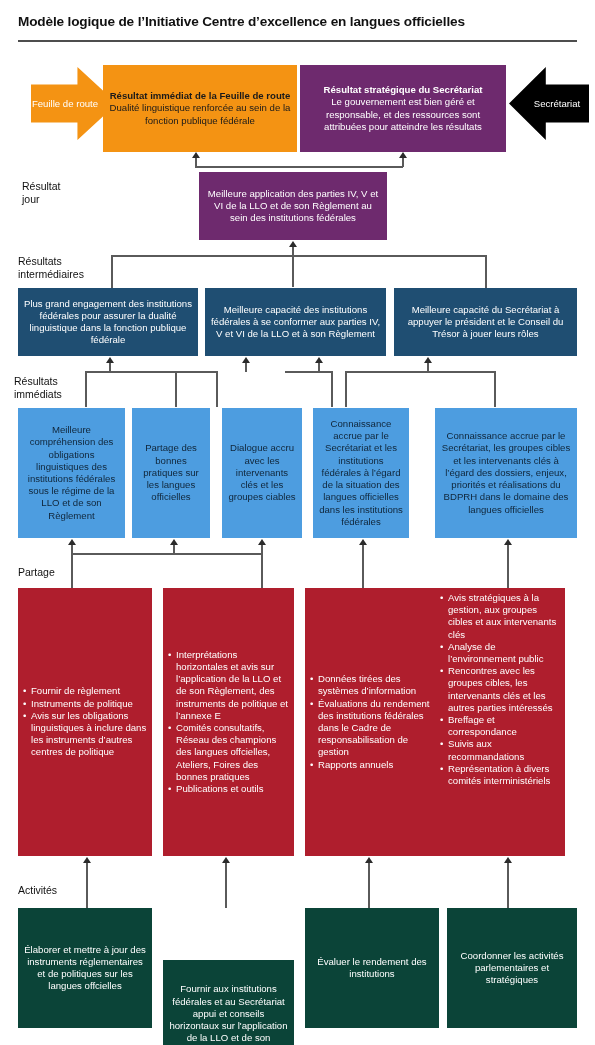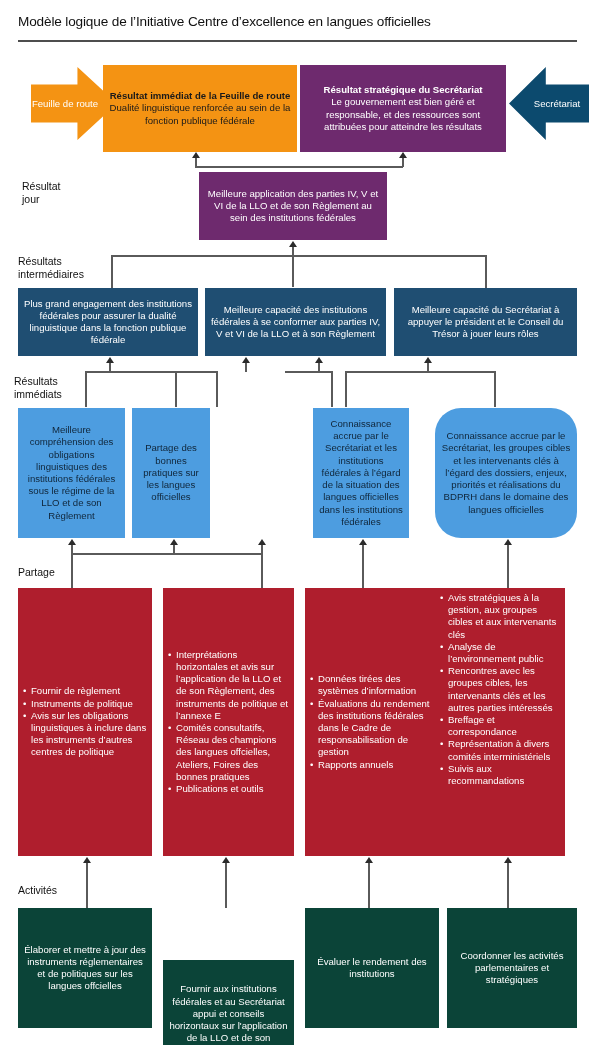--- a/index.html
+++ b/index.html
@@ -21,21 +21,21 @@
     height: 1045px;
   }
 
   
   .title {
     position: absolute;
     left: 18px;
     top: 14px;
     width: 560px;
     font-size: 13.6px;
-    font-weight: normal;
+    font-weight: bold;
     color: #111111;
     letter-spacing: -0.15px;
     line-height: 16px;
   }
   .title-rule {
     position: absolute;
     left: 18px;
     top: 40px;
     width: 559px;
     height: 2px;
@@ -112,21 +112,21 @@
     font-size: 9.6px;
     color: #ffffff;
     line-height: 12px;
   }
   .chev.right {
     clip-path: polygon(0% 24%, 54% 24%, 54% 0%, 100% 50%, 54% 100%, 54% 76%, 0% 76%);
     background: #F49313;
   }
   .chev.left {
     clip-path: polygon(100% 24%, 46% 24%, 46% 0%, 0% 50%, 46% 100%, 46% 76%, 100% 76%);
-    background: #0c4a6e;
+    background: #000000;
   }
   .chev .lbl {
     position: relative;
     z-index: 2;
   }
   .chev.right .lbl { margin-right: 18px; }
   .chev.left  .lbl { margin-left: 16px; }
 
   
   .vline {
@@ -263,31 +263,40 @@
 de la LLO et de
 son Règlement</div>
   </div>
   <div class="box blue" style="left:132px; top:408px; width:78px; height:130px;">
     <div class="inner">Partage des
 bonnes
 pratiques sur
 les langues
 officielles</div>
   </div>
+  <div class="box blue" style="left:222px; top:408px; width:80px; height:130px;">
+    <div class="inner">Dialogue
+accru
+avec les
+intervenants
+clés et les
+groupes
+ciables</div>
+  </div>
   <div class="box blue" style="left:313px; top:408px; width:96px; height:130px;">
     <div class="inner">Connaissance
 accrue par le
 Secrétariat et les
 institutions fédérales
 à l’égard de la
 situation des langues
 officielles dans les
 institutions fédérales</div>
   </div>
-  <div class="box blue" style="left:435px; top:408px; width:142px; height:130px;border-radius:26px;">
+  <div class="box blue" style="left:435px; top:408px; width:142px; height:130px;">
     <div class="inner">Connaissance accrue par
 le Secrétariat, les groupes
 cibles et les intervenants
 clés à l’égard des dossiers,
 enjeux, priorités et
 réalisations du BDPRH
 dans le domaine des
 langues officielles</div>
   </div>
 
@@ -327,22 +336,22 @@
       <li>Rapports annuels</li>
     </ul>
   </div>
 
   <div class="box red bullets" style="left:435px; top:588px; width:130px; height:268px; align-items:flex-start;">
     <ul>
       <li>Avis stratégiques à la gestion, aux groupes cibles et aux intervenants clés</li>
       <li>Analyse de l’environnement public</li>
       <li>Rencontres avec les groupes cibles, les intervenants clés et les autres parties intéressés</li>
       <li>Breffage et correspondance</li>
+      <li>Suivis aux recommandations</li>
       <li>Représentation à divers comités interministériels</li>
-      <li>Suivis aux recommandations</li>
     </ul>
   </div>
 
   <div class="arrow-up" style="left:83px; top:857px;"></div>
   <div class="vline" style="left:86px; top:863px; height:45px;"></div>
   <div class="arrow-up" style="left:222px; top:857px;"></div>
   <div class="vline" style="left:225px; top:863px; height:45px;"></div>
   <div class="arrow-up" style="left:365px; top:857px;"></div>
   <div class="vline" style="left:368px; top:863px; height:45px;"></div>
   <div class="arrow-up" style="left:504px; top:857px;"></div>

